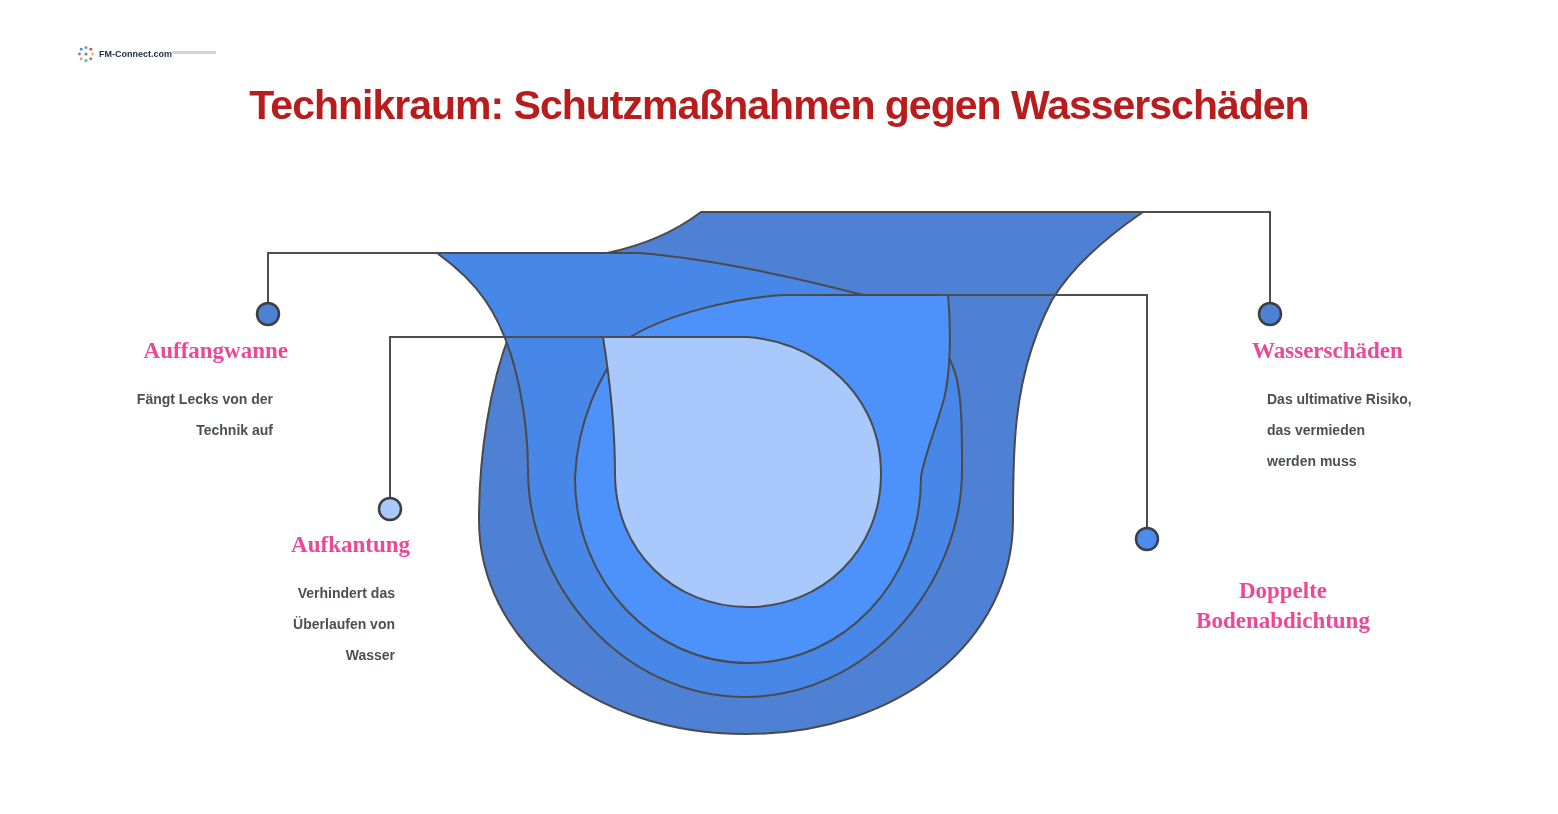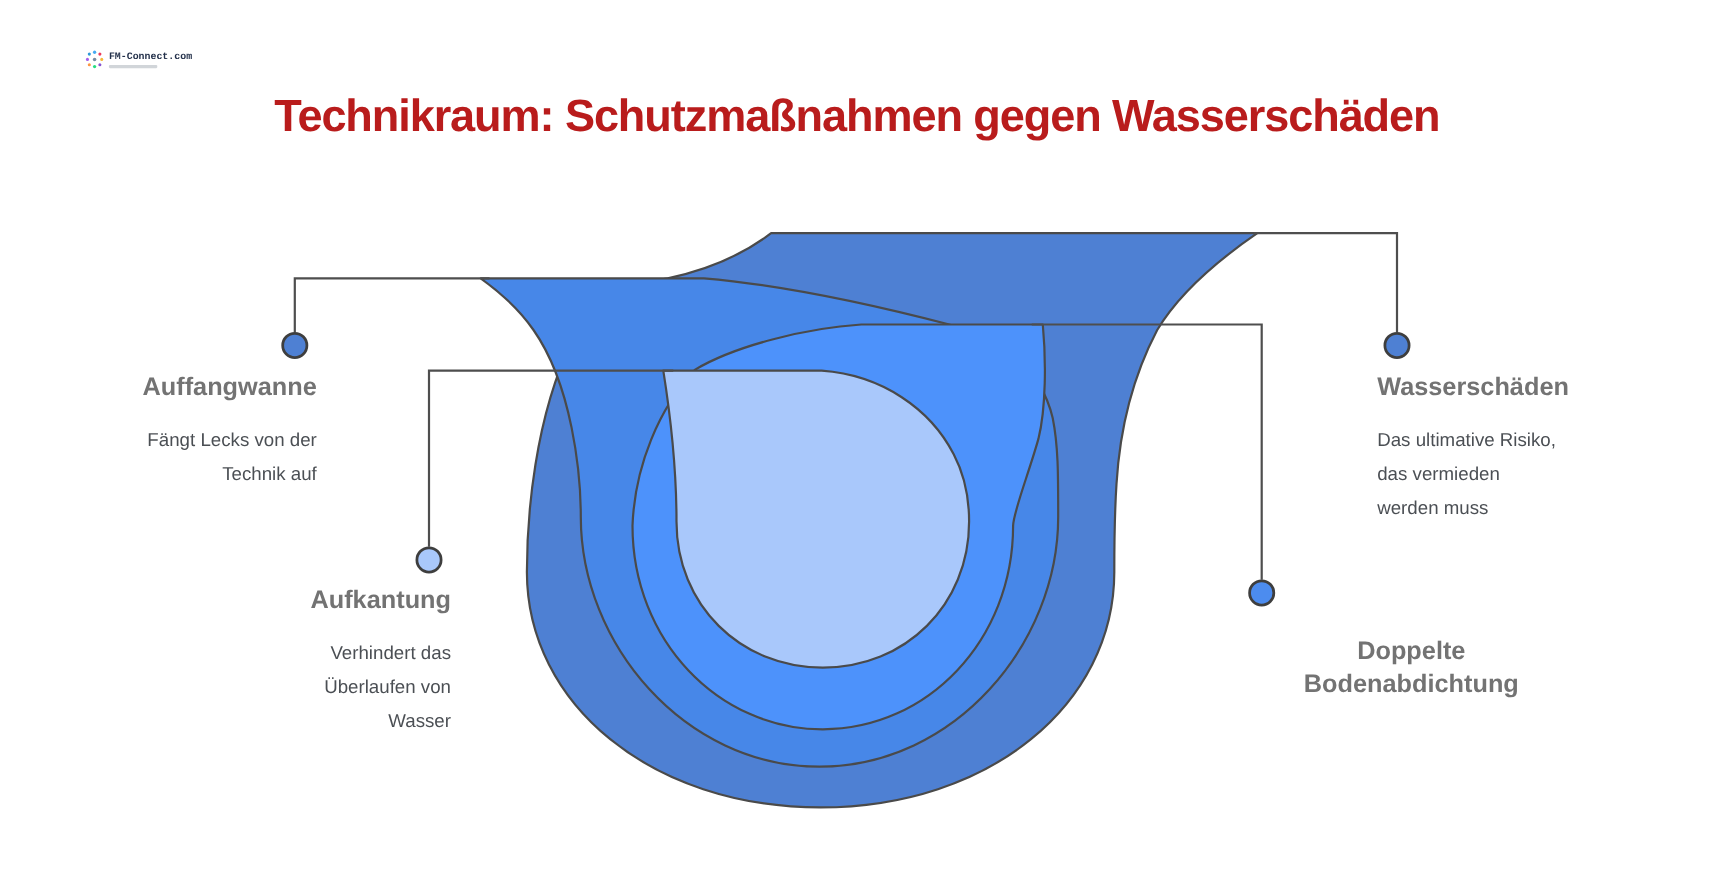--- a/index.html
+++ b/index.html
@@ -7,35 +7,35 @@
        font-family:"Liberation Sans", sans-serif;}
   .stage{position:absolute;inset:0;}
   svg{position:absolute;left:0;top:0;}
   h1.page-title{
     position:absolute;top:82px;left:0;width:100%;margin:0;
     text-align:center;font-size:41px;font-weight:700;color:#b91c1c;
     letter-spacing:-1px;white-space:nowrap;
   }
   .callout{position:absolute;}
   .callout .c-title{
-    font-size:23px;font-weight:700;color:#737373;line-height:30px;
-    white-space:pre-line;margin:0 0 18px 0;
+    font-size:23px;font-weight:700;color:#ec4899;line-height:30px;
+    white-space:pre-line;margin:0 0 18px 0;font-family:Liberation Serif, serif;
   }
   .callout .c-desc{
-    font-size:17px;font-weight:400;color:#4b4f54;line-height:31px;
-    white-space:pre-line;margin:0;
+    font-size:14px;font-weight:700;color:#4b4f54;line-height:31px;
+    white-space:pre-line;margin:15px;
   }
   .align-right{text-align:right;}
   .align-left{text-align:left;}
   #co-auffangwanne{left:38px;top:336px;width:250px;}
   #co-aufkantung{left:160px;top:530px;width:250px;}
   #co-wasserschaeden{left:1252px;top:336px;width:280px;}
   #co-doppelte{left:1128px;top:576px;width:310px;text-align:center;}
   .logo{position:absolute;left:76px;top:44px;display:flex;align-items:center;gap:3px;}
-  .logo-txt{display:flex;flex-direction:column;font-family:Liberation Mono, monospace;}
+  .logo-txt{display:flex;}
   .logo-name{font-size:9px;font-weight:700;color:#23304a;line-height:10px;}
   .logo-tagline-bar{margin-top:2px;width:44px;height:3px;background:#b9bec4;opacity:.65;border-radius:1px;}
 </style>
 </head>
 <body>
 
 <div class="stage">
 
   <div class="logo">
     <svg width="20" height="20" viewBox="0 0 20 20" style="position:static">

